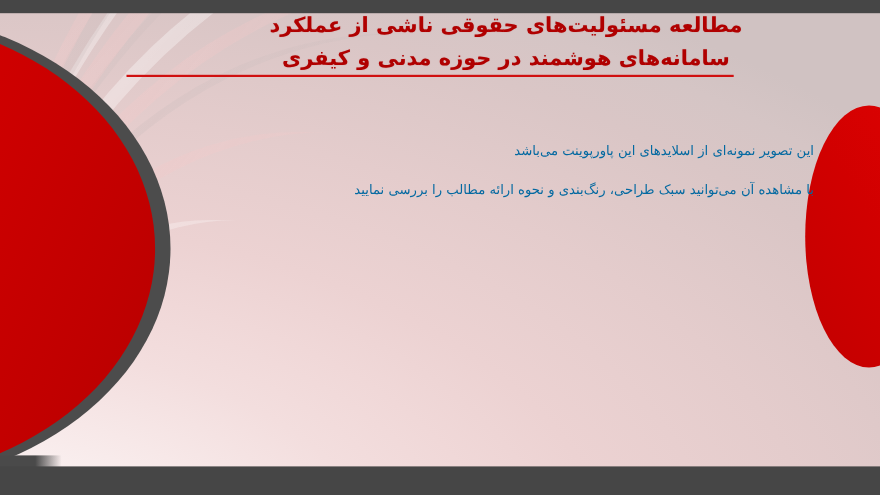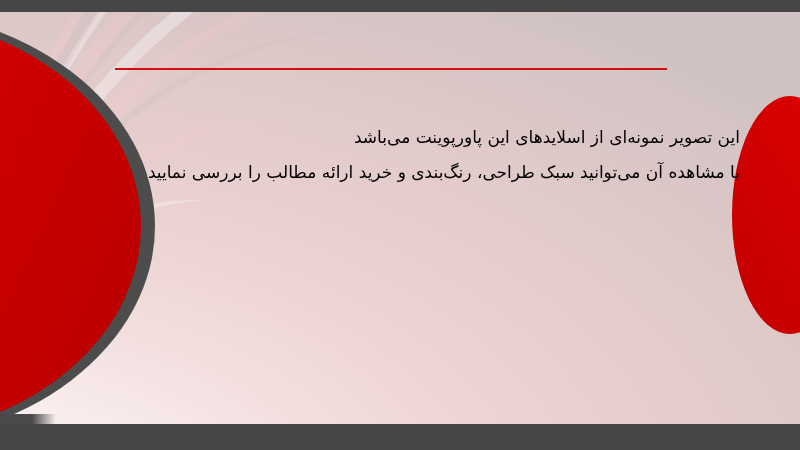--- a/index.html
+++ b/index.html
@@ -138,23 +138,23 @@
   .body-block {
     position: absolute;
     right: 60px; top: 120px;
     width: 640px;
     z-index: 3;
     text-align: right;
     padding-left: 60px;
     box-sizing: border-box;
   }
   .body-line {
-    color: #000000;
+    color: #0369a1;
     font-family: "DejaVu Sans", sans-serif;
-    font-size: 17px;
+    font-size: 12px;
     font-weight: 400;
     line-height: 35px;
     white-space: nowrap;
   }
 </style>
 </head>
 <body>
 
 <div id="slide">
 
@@ -193,20 +193,24 @@
     <div class="left-shape-border"></div>
     <div class="left-shape-fill"></div>
   </div>
 
   <div class="right-ellipse"></div>
 
   <div class="frame-top"></div>
   <div class="frame-bottom-taper"></div>
   <div class="frame-bottom"></div>
 
+  <div class="title-block">
+    <div class="title-line">مطالعه مسئولیت‌های حقوقی ناشی از عملکرد</div>
+    <div class="title-line">سامانه‌های هوشمند در حوزه مدنی و کیفری</div>
+  </div>
   <div class="title-rule"></div>
 
   <div class="body-block">
     <div class="body-line">این تصویر نمونه‌ای از اسلایدهای این پاورپوینت می‌باشد</div>
-    <div class="body-line">با مشاهده آن می‌توانید سبک طراحی، رنگ‌بندی و خرید ارائه مطالب را بررسی نمایید</div>
+    <div class="body-line">با مشاهده آن می‌توانید سبک طراحی، رنگ‌بندی و نحوه ارائه مطالب را بررسی نمایید</div>
   </div>
 
 </div>
 
 </body></html>

